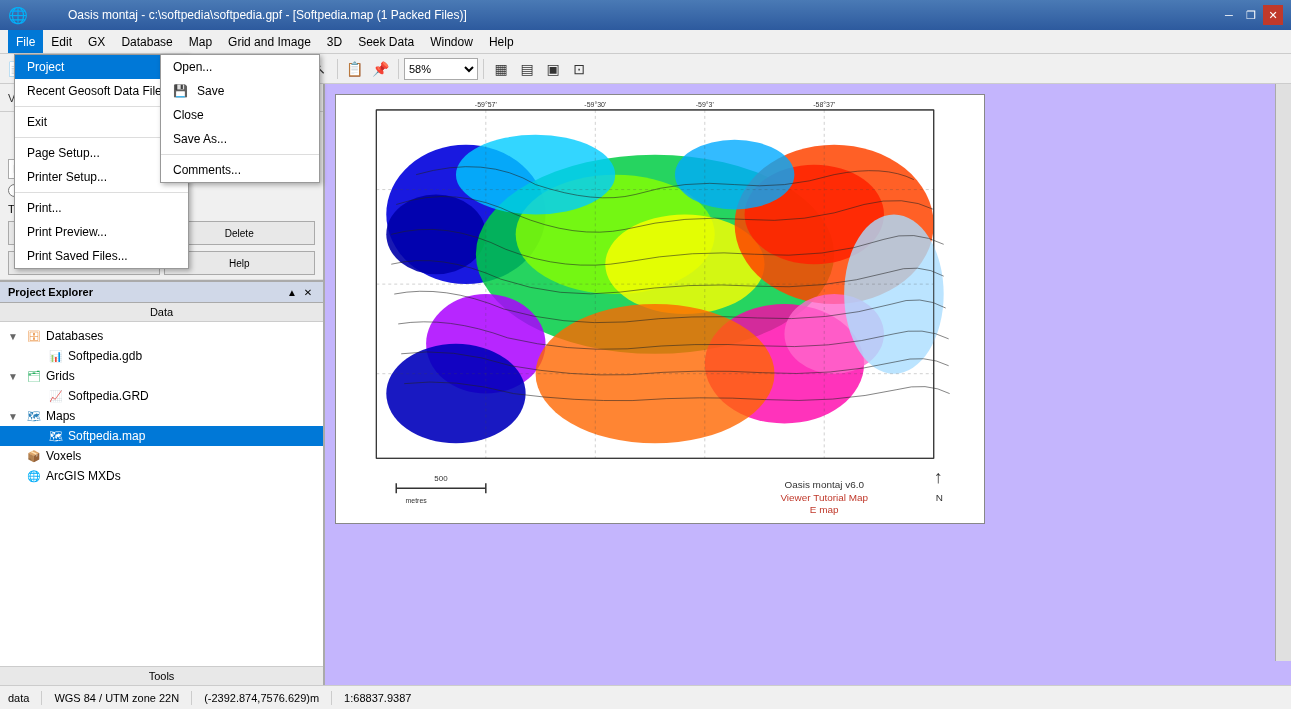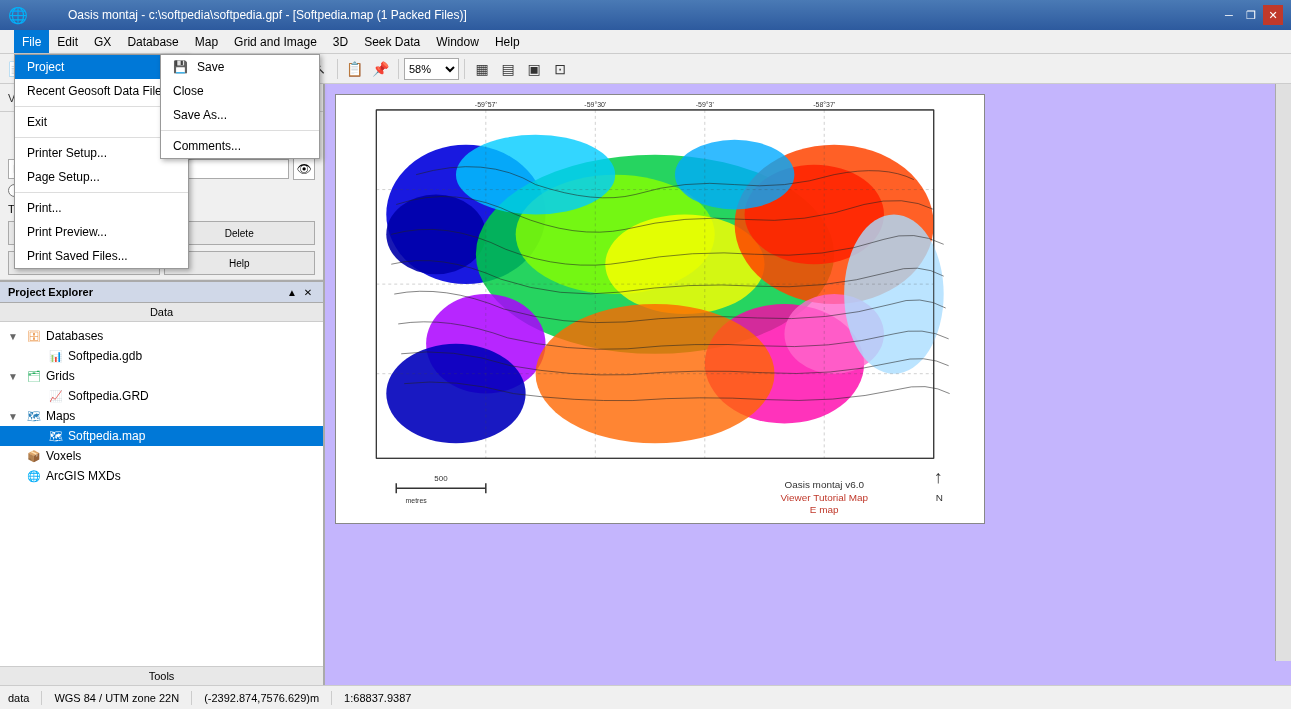--- a/index.html
+++ b/index.html
@@ -26,21 +26,21 @@
     }
     .title-btn.close { background: #c0392b; }
 
     
     .menu-bar {
       background: #f0f0f0;
       height: 24px;
       display: flex;
       align-items: center;
       border-bottom: 1px solid #ccc;
-      padding: 0 14px;
+      padding: 0 8px;
     }
     .menu-item {
       padding: 2px 8px;
       cursor: pointer;
       height: 100%;
       display: flex;
       align-items: center;
       font-size: 12px;
       position: relative;
     }
@@ -61,21 +61,21 @@
       width: 24px; height: 24px;
       display: flex; align-items: center; justify-content: center;
       border: 1px solid transparent;
       cursor: pointer;
       font-size: 14px;
       background: transparent;
       color: #333;
     }
     .toolbar-sep { width: 1px; height: 20px; background: #ccc; margin: 0 3px; }
     .zoom-select {
-      width: 55px; height: 22px; font-size: 11px;
+      width: 74px; height: 22px; font-size: 11px;
       border: 1px solid #aaa; background: white;
     }
 
     
     .main-area {
       display: flex;
       height: calc(709px - 30px - 24px - 30px - 24px);
     }
 
     
@@ -527,38 +527,41 @@
     </div>
     <div class="dropdown-item has-arrow">
       <span>Recent Geosoft Data Files</span>
     </div>
     <div class="dropdown-sep"></div>
     <div class="dropdown-item">
       <span>Exit</span>
     </div>
     <div class="dropdown-sep"></div>
     <div class="dropdown-item">
+      <span>Page Setup...</span>
+    </div>
+    <div class="dropdown-item">
       <span>Printer Setup...</span>
     </div>
-    <div class="dropdown-item">
-      <span>Page Setup...</span>
-    </div>
     <div class="dropdown-sep"></div>
     <div class="dropdown-item">
       <span>Print...</span>
     </div>
     <div class="dropdown-item">
       <span>Print Preview...</span>
     </div>
     <div class="dropdown-item">
       <span>Print Saved Files...</span>
     </div>
   </div>
 
   <div class="dropdown-menu project-submenu">
+    <div class="dropdown-item">
+      <span>Open...</span>
+    </div>
     <div class="dropdown-item">
       <span class="item-icon">💾</span>
       <span>Save</span>
     </div>
     <div class="dropdown-item">
       <span>Close</span>
     </div>
     <div class="dropdown-item">
       <span>Save As...</span>
     </div>

